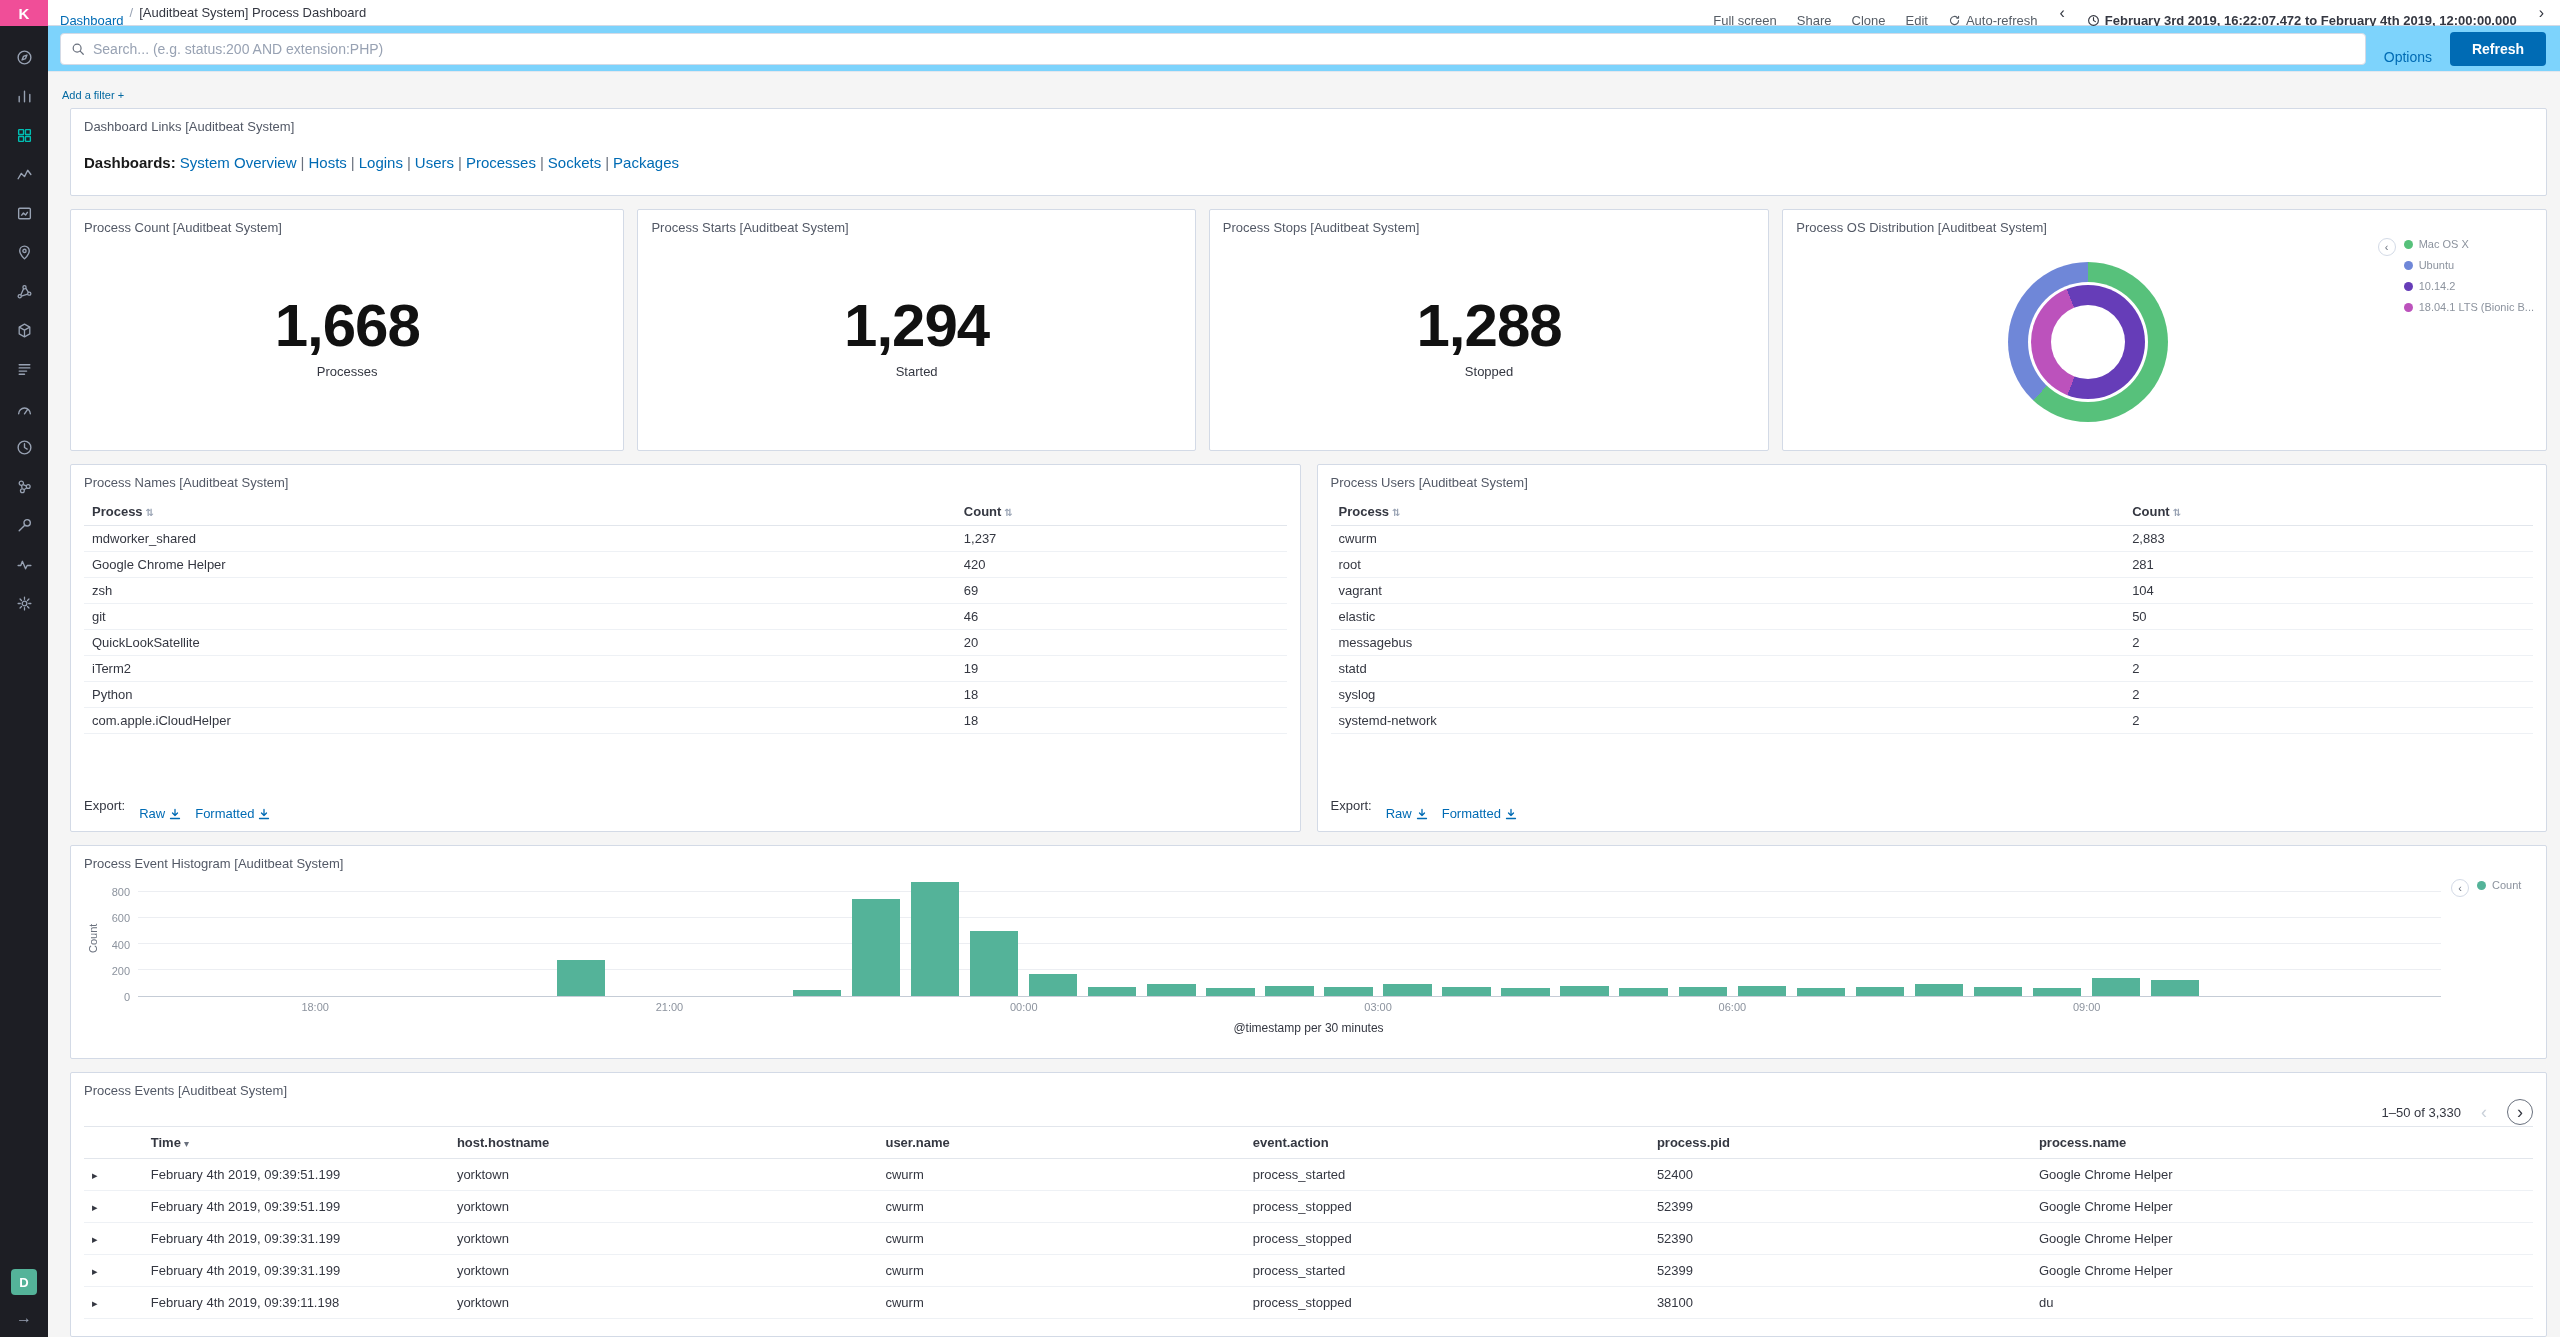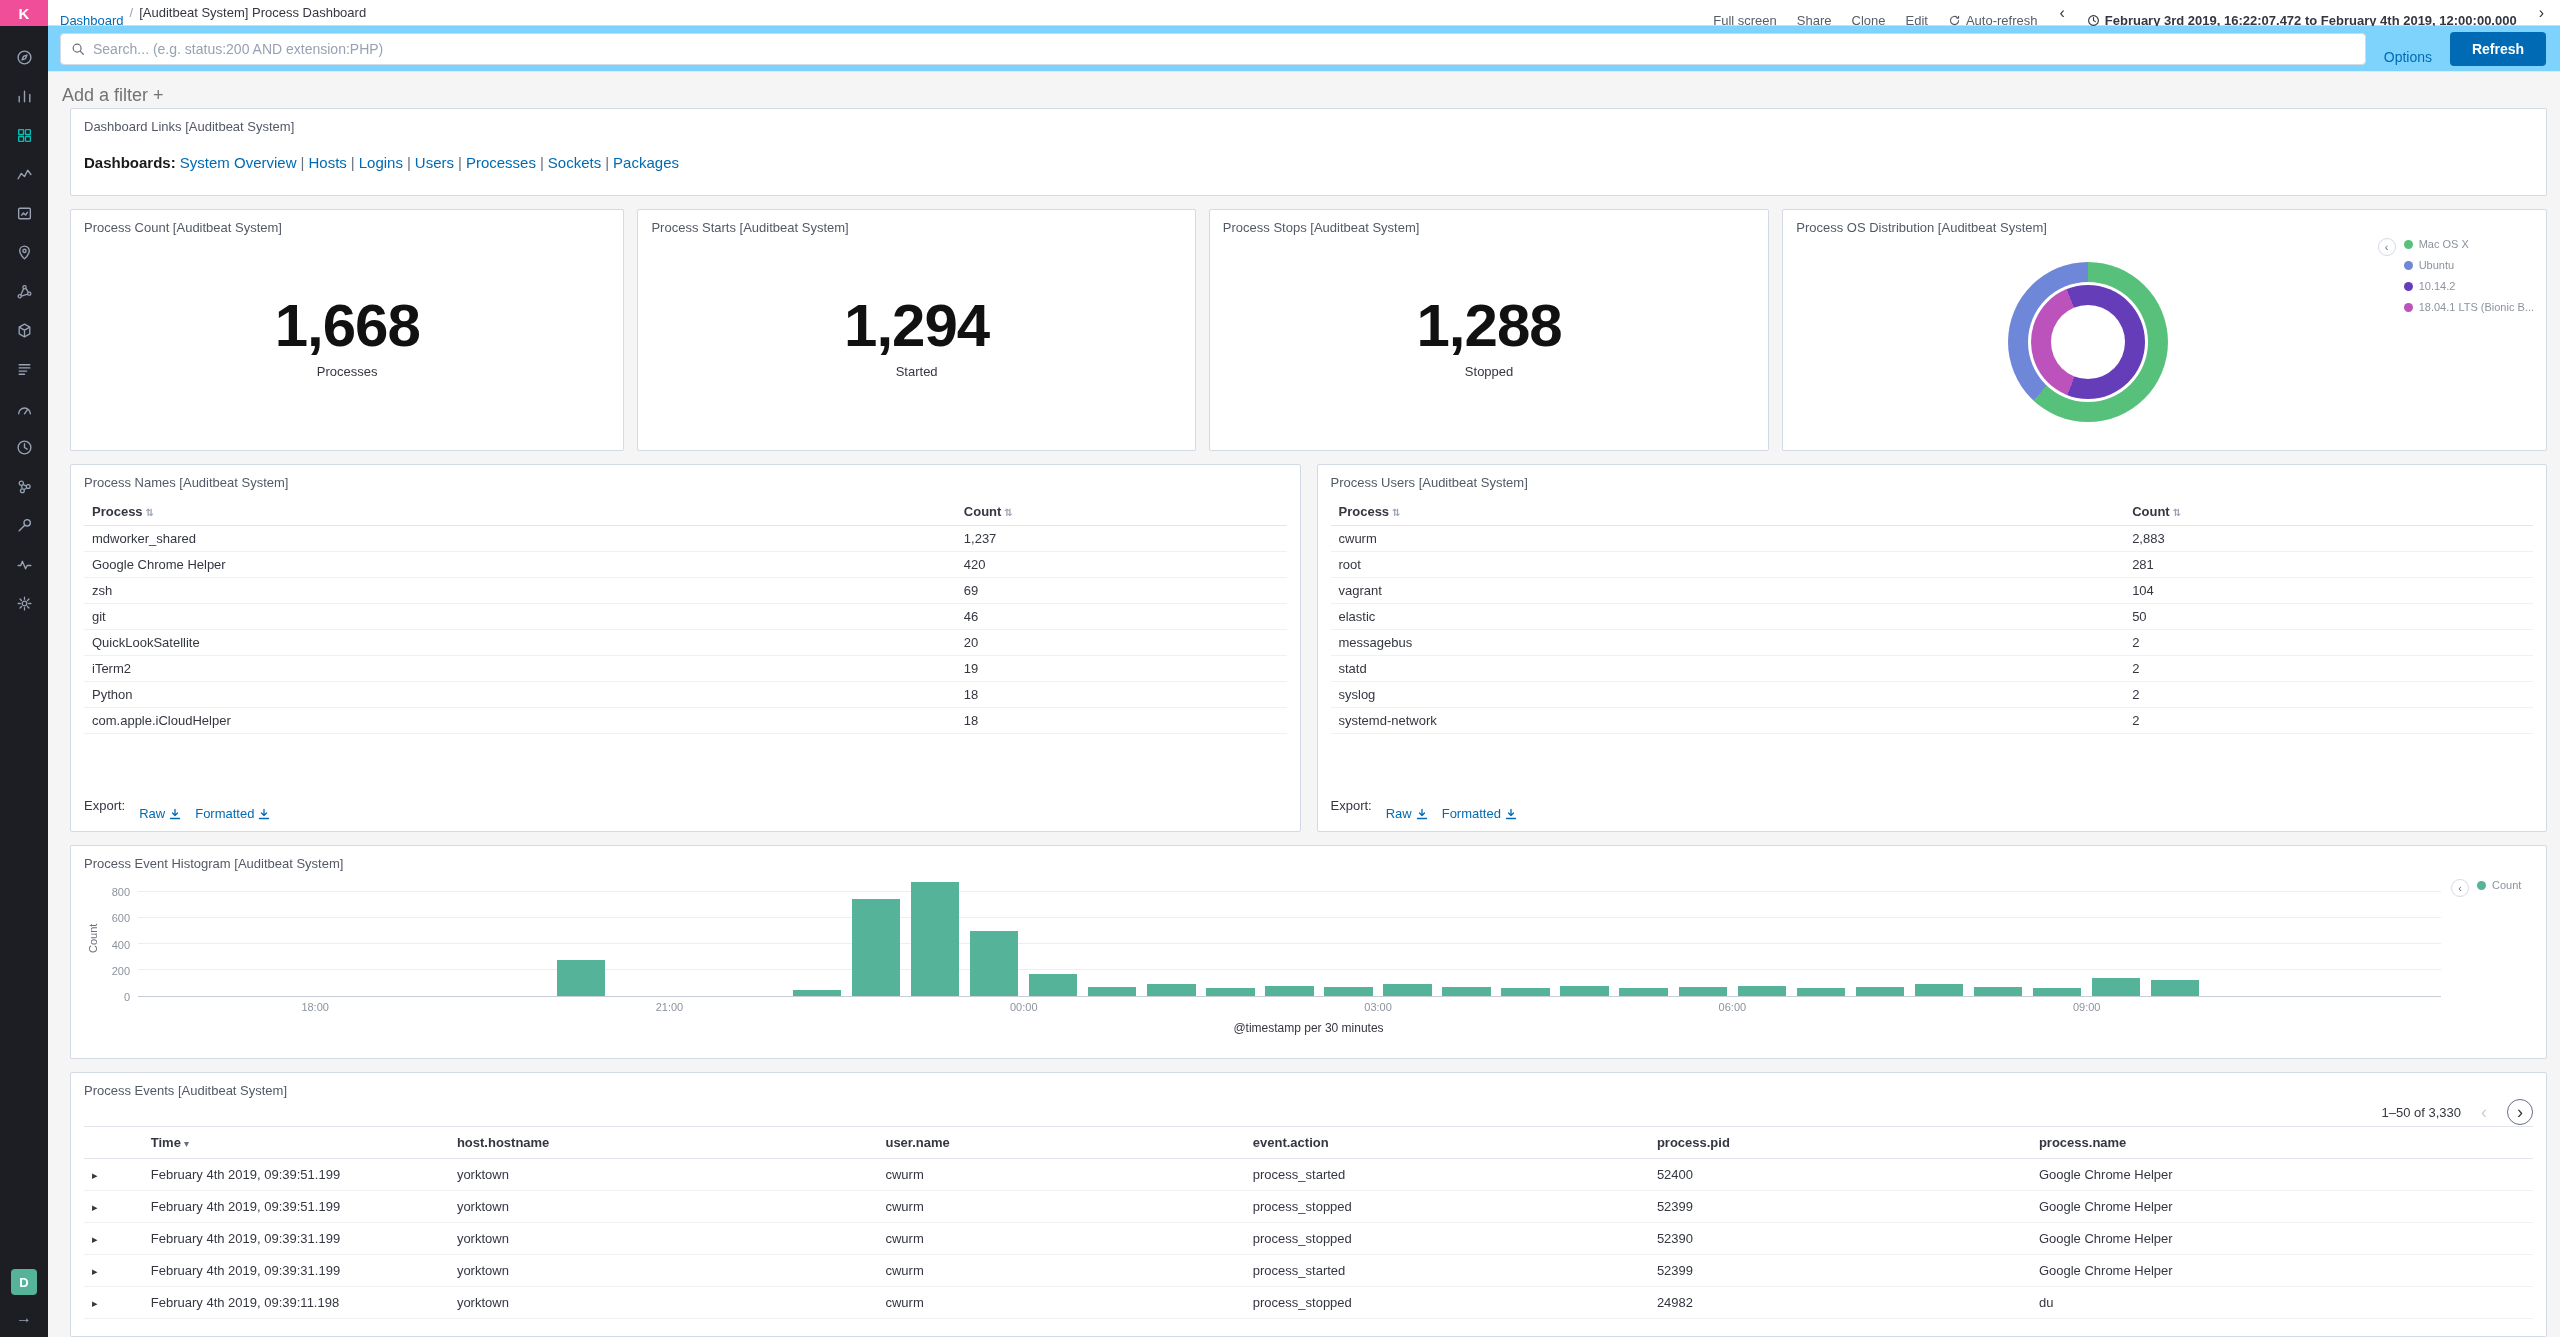--- a/index.html
+++ b/index.html
@@ -48,21 +48,21 @@
                 display: flex; align-items: center; padding: 0 10px; gap: 8px; }
   .search-box svg { width: 14px; height: 14px; color: #69707d; flex-shrink: 0; }
   .search-box input { border: none; outline: none; flex: 1; font-size: 14px; color: #343741;
                       font-family: "Liberation Sans", "DejaVu Sans", sans-serif; background: transparent; }
   .search-box input::placeholder { color: #98a2b3; }
   .options-link { color: #006bb4; font-size: 14px; }
   .refresh-btn { background: #006bb4; color: #fff; border: none; border-radius: 4px; height: 34px; width: 96px;
                  font-size: 14px; font-weight: 700; cursor: pointer; font-family: "Liberation Sans", sans-serif; }
 
   .filter-bar { height: 30px; display: flex; align-items: center; padding-left: 14px; flex-shrink: 0; }
-  .filter-bar a { color: #737373; font-size: 18px; }
+  .filter-bar a { color: #0369a1; font-size: 11px; }
 
   
   .dashboard { flex: 1; min-height: 0; overflow: hidden; display: flex; flex-direction: column;
                gap: 13px; padding: 6px 13px 0 22px; }
   .panel { background: #fff; border: 1px solid #d3dae6; border-radius: 2px; position: relative; padding: 10px 13px; }
   .panel-title { font-size: 13px; font-weight: 400; color: #535966; white-space: nowrap;
                  overflow: hidden; text-overflow: ellipsis; }
 
   .links-panel { height: 88px; flex-shrink: 0; }
   .links-line { margin-top: 20px; font-size: 15px; }
@@ -691,21 +691,21 @@
                 <td>process_started</td>
                 <td>52399</td>
                 <td>Google Chrome Helper</td>
               </tr>
               <tr>
                 <td class="exp-td"><span class="expander">▸</span></td>
                 <td>February 4th 2019, 09:39:11.198</td>
                 <td>yorktown</td>
                 <td>cwurm</td>
                 <td>process_stopped</td>
-                <td>24982</td>
+                <td>38100</td>
                 <td>du</td>
               </tr>
             </tbody>
           </table>
       </section>
 
     </main>
   </div>
 </div>
 

